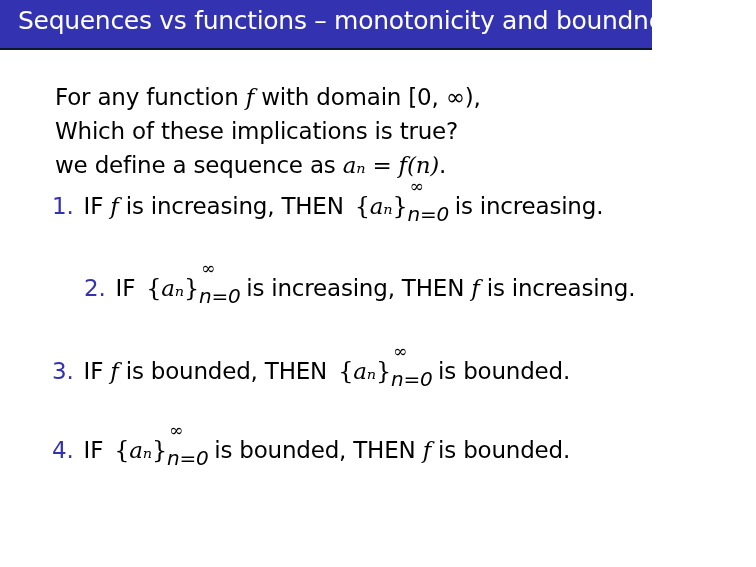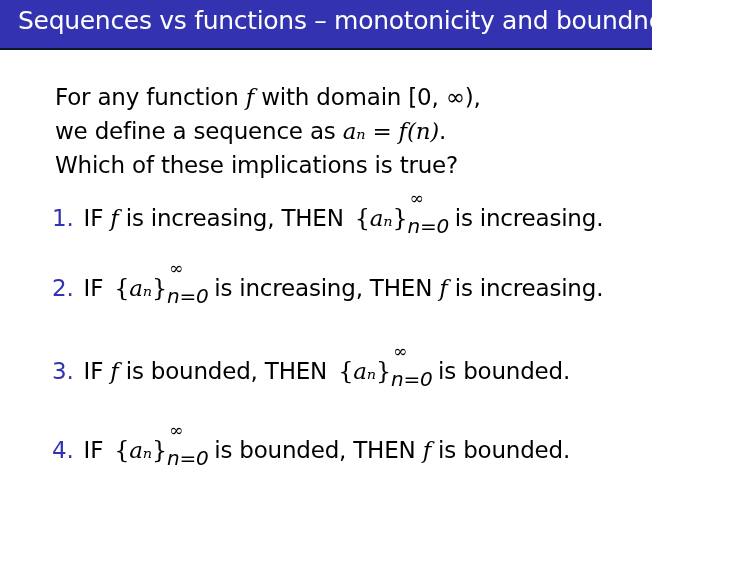--- a/index.html
+++ b/index.html
@@ -50,33 +50,33 @@
 <body>
 
 <div class="header">
   <div class="header-title">Sequences vs functions – monotonicity and boundness</div>
 </div>
 
 <div class="intro">
   <div class="intro-line">
     <span>For any function </span><span class="it">f</span><span> with domain [0, ∞),</span>
   </div>
+  <div class="intro-line">Which of these implications is true?</div>
   <div class="intro-line">
     <span>we define a sequence as </span><span class="it">aₙ = f(n)</span><span>.</span>
   </div>
-  <div class="intro-line">Which of these implications is true?</div>
 </div>
 
 <div class="list">
 
-  <div class="item" style="top:12px;">
+  <div class="item" style="top:0px;">
     <span class="num">1.</span><span>IF </span><span class="it">f</span><span> is increasing, THEN </span><span class="seq"><span class="brace">{</span><span class="it">aₙ</span><span class="brace">}</span><span class="scripts"><span class="sup">∞</span><span class="sub it">n=0</span></span></span><span> is increasing.</span>
   </div>
 
-  <div class="item" style="top:82px;">
+  <div class="item" style="top:82px;margin-left:32px;">
     <span class="num">2.</span><span>IF </span><span class="seq"><span class="brace">{</span><span class="it">aₙ</span><span class="brace">}</span><span class="scripts"><span class="sup">∞</span><span class="sub it">n=0</span></span></span><span> is increasing, THEN </span><span class="it">f</span><span> is increasing.</span>
   </div>
 
   <div class="item" style="top:165px;text-align:right;">
     <span class="num">3.</span><span>IF </span><span class="it">f</span><span> is bounded, THEN </span><span class="seq"><span class="brace">{</span><span class="it">aₙ</span><span class="brace">}</span><span class="scripts"><span class="sup">∞</span><span class="sub it">n=0</span></span></span><span> is bounded.</span>
   </div>
 
   <div class="item" style="top:244px;">
     <span class="num">4.</span><span>IF </span><span class="seq"><span class="brace">{</span><span class="it">aₙ</span><span class="brace">}</span><span class="scripts"><span class="sup">∞</span><span class="sub it">n=0</span></span></span><span> is bounded, THEN </span><span class="it">f</span><span> is bounded.</span>
   </div>

